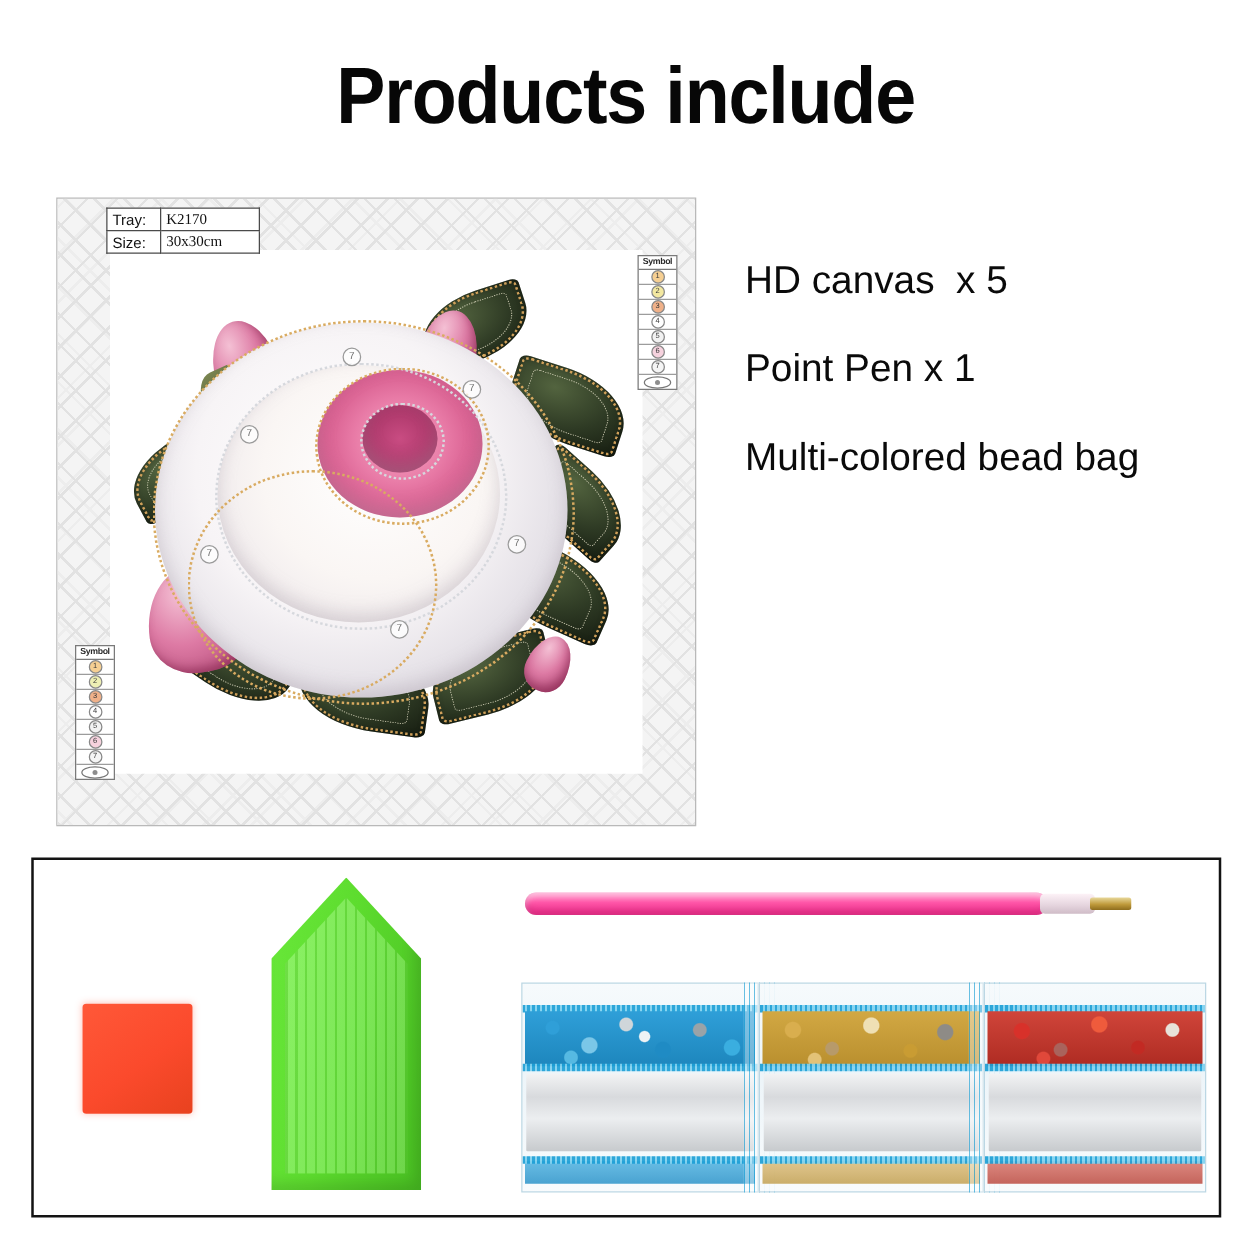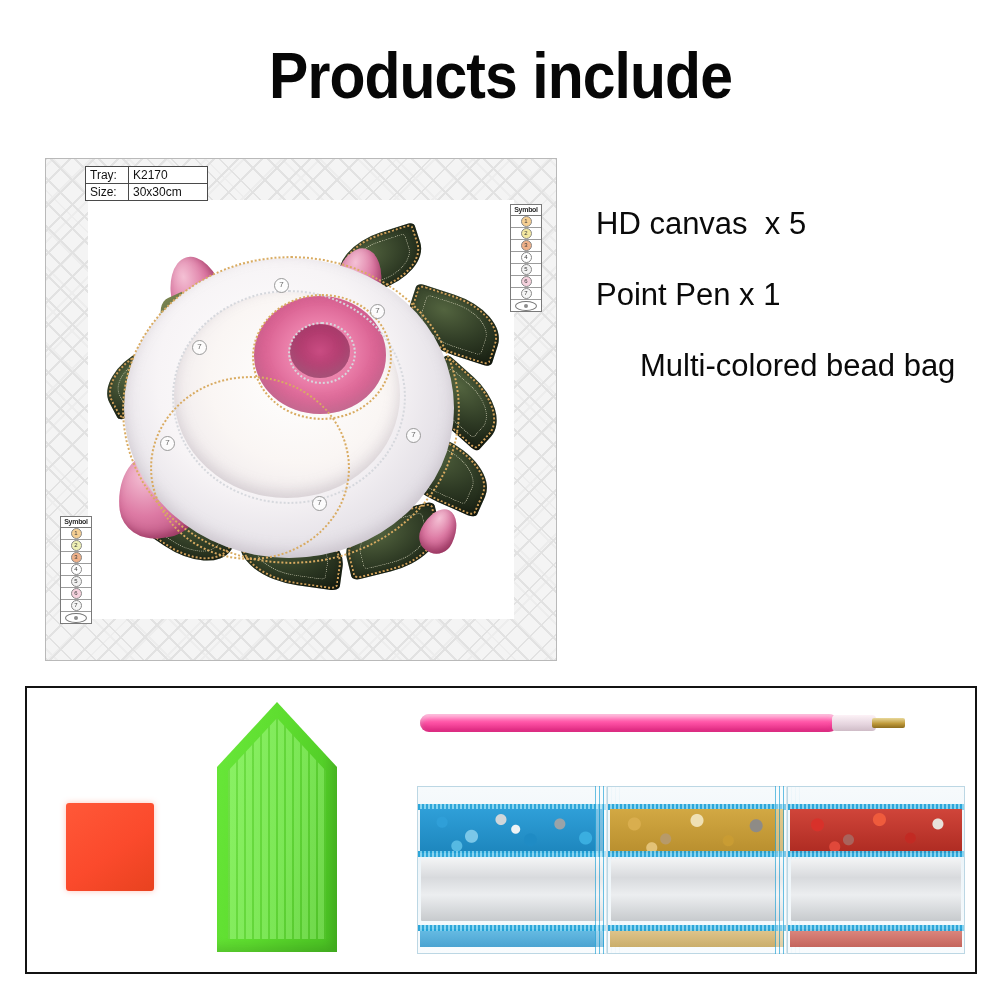--- a/index.html
+++ b/index.html
@@ -132,21 +132,21 @@
     z-index: 6;
   }
   #item-label td {
     border: 1px solid #4a4a4a;
     padding: 1px 4px;
     white-space: nowrap;
     font-family: "Liberation Sans", sans-serif;
     color: #111111;
   }
   #item-label td.k { width: 34px; }
-  #item-label td.v { width: 70px; }
+  #item-label td.v { width: 70px; font-family: Liberation Serif, serif; }
 
   
   .symbol-legend {
     position: absolute;
     width: 32px;
     background: #ffffff;
     border: 1px solid #7a7a7a;
     box-sizing: border-box;
     z-index: 6;
   }
@@ -200,21 +200,21 @@
     width: 400px;
   }
   #item-list .list-row {
     font-size: 31px;
     line-height: 1;
     color: #0a0a0a;
     margin-bottom: 40px;
     white-space: pre;
     font-family: "Liberation Sans", sans-serif;
   }
-  #item-list .list-row:last-child { margin-bottom: 0; margin-left: 44px; }
+  #item-list .list-row:last-child { margin-bottom: 0; }
 
   
   #accessories-panel {
     position: absolute;
     left: 25px;
     top: 686px;
     width: 952px;
     height: 288px;
     border: 2px solid #131313;
     box-sizing: border-box;

